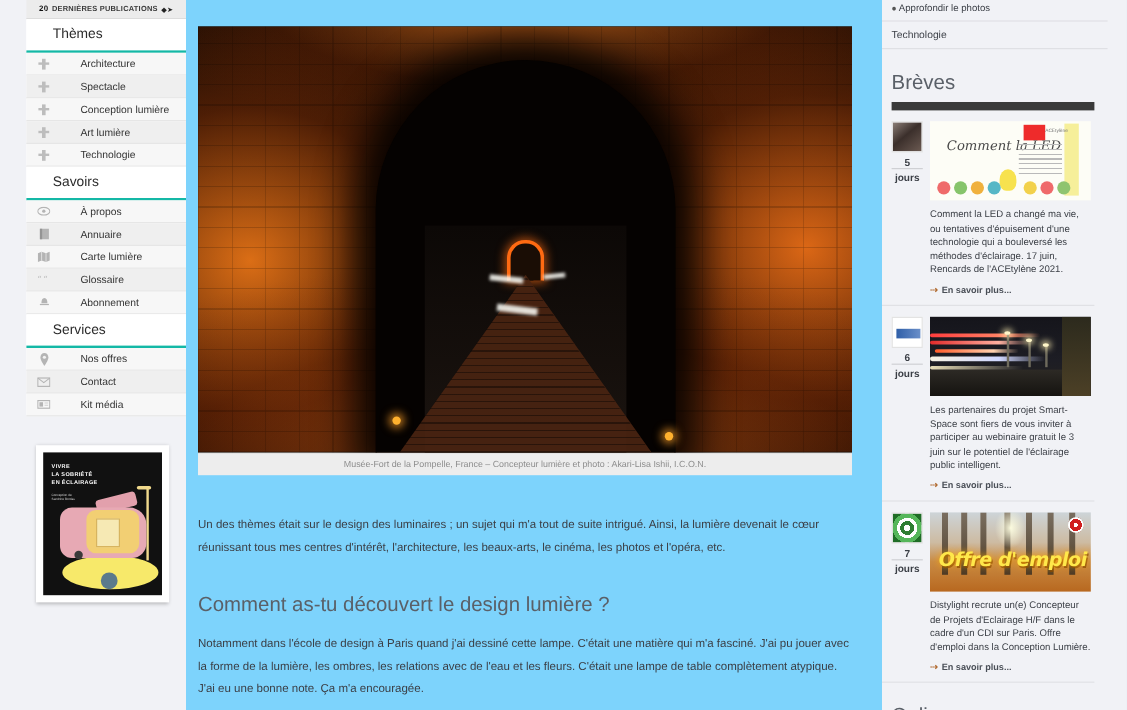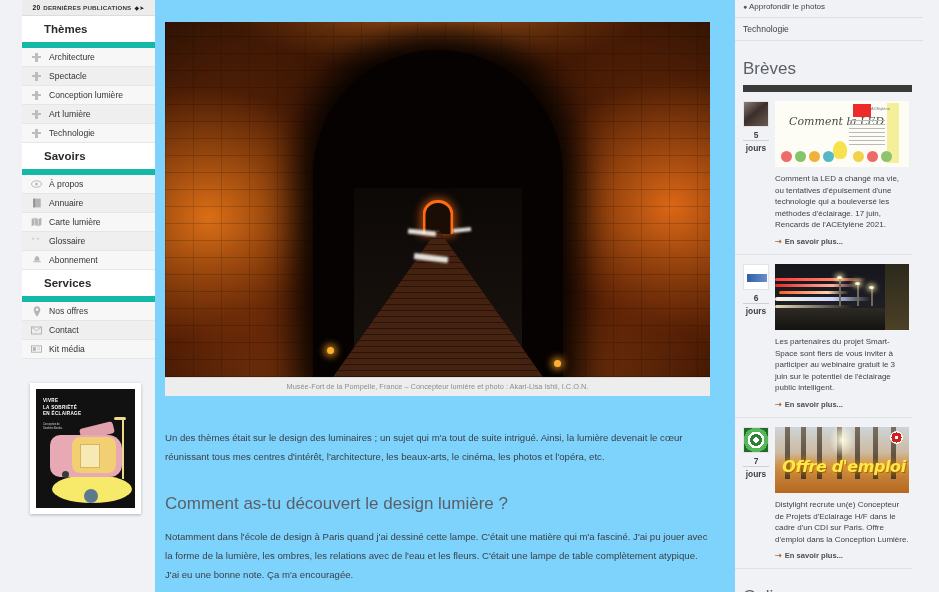--- a/index.html
+++ b/index.html
@@ -19,25 +19,25 @@
     display: flex; align-items: center; justify-content: center; gap: 3px;
     font-size: 6.2px; letter-spacing: .2px; color: #3a3a3a;
   }
   .derniere-bar .num { font-weight: bold; font-size: 6.6px; color: #111; }
   .derniere-bar .lbl { font-weight: 600; }
   .derniere-bar .dia { font-size: 6px; color: #222; }
 
   .nav-block { background: #fff; }
   .nav-head {
     background: #fff; padding: 7px 0 7px 22px;
-    font-size: 11.5px; font-weight: bold; color: #2b2b2b;
-    border-bottom: 6px solid #14b8a6;
+    font-size: 11.5px; font-weight: normal; color: #2b2b2b;
+    border-bottom: 2px solid #14b8a6;
   }
   .nav-item {
-    display: flex; align-items: center; gap: 6px;
+    display: flex; align-items: center; gap: 24px;
     height: 19px; padding-left: 8px;
     font-size: 8.6px; color: #333;
     border-bottom: 1px solid #e6e6e6;
     text-align: right;
   }
   .nav-item:nth-child(odd) { background: #efefef; }
   .nav-item:nth-child(even) { background: #f7f7f7; }
   .nav-ico {
     width: 13px; height: 13px; flex: 0 0 13px;
     display: flex; align-items: center; justify-content: center;

